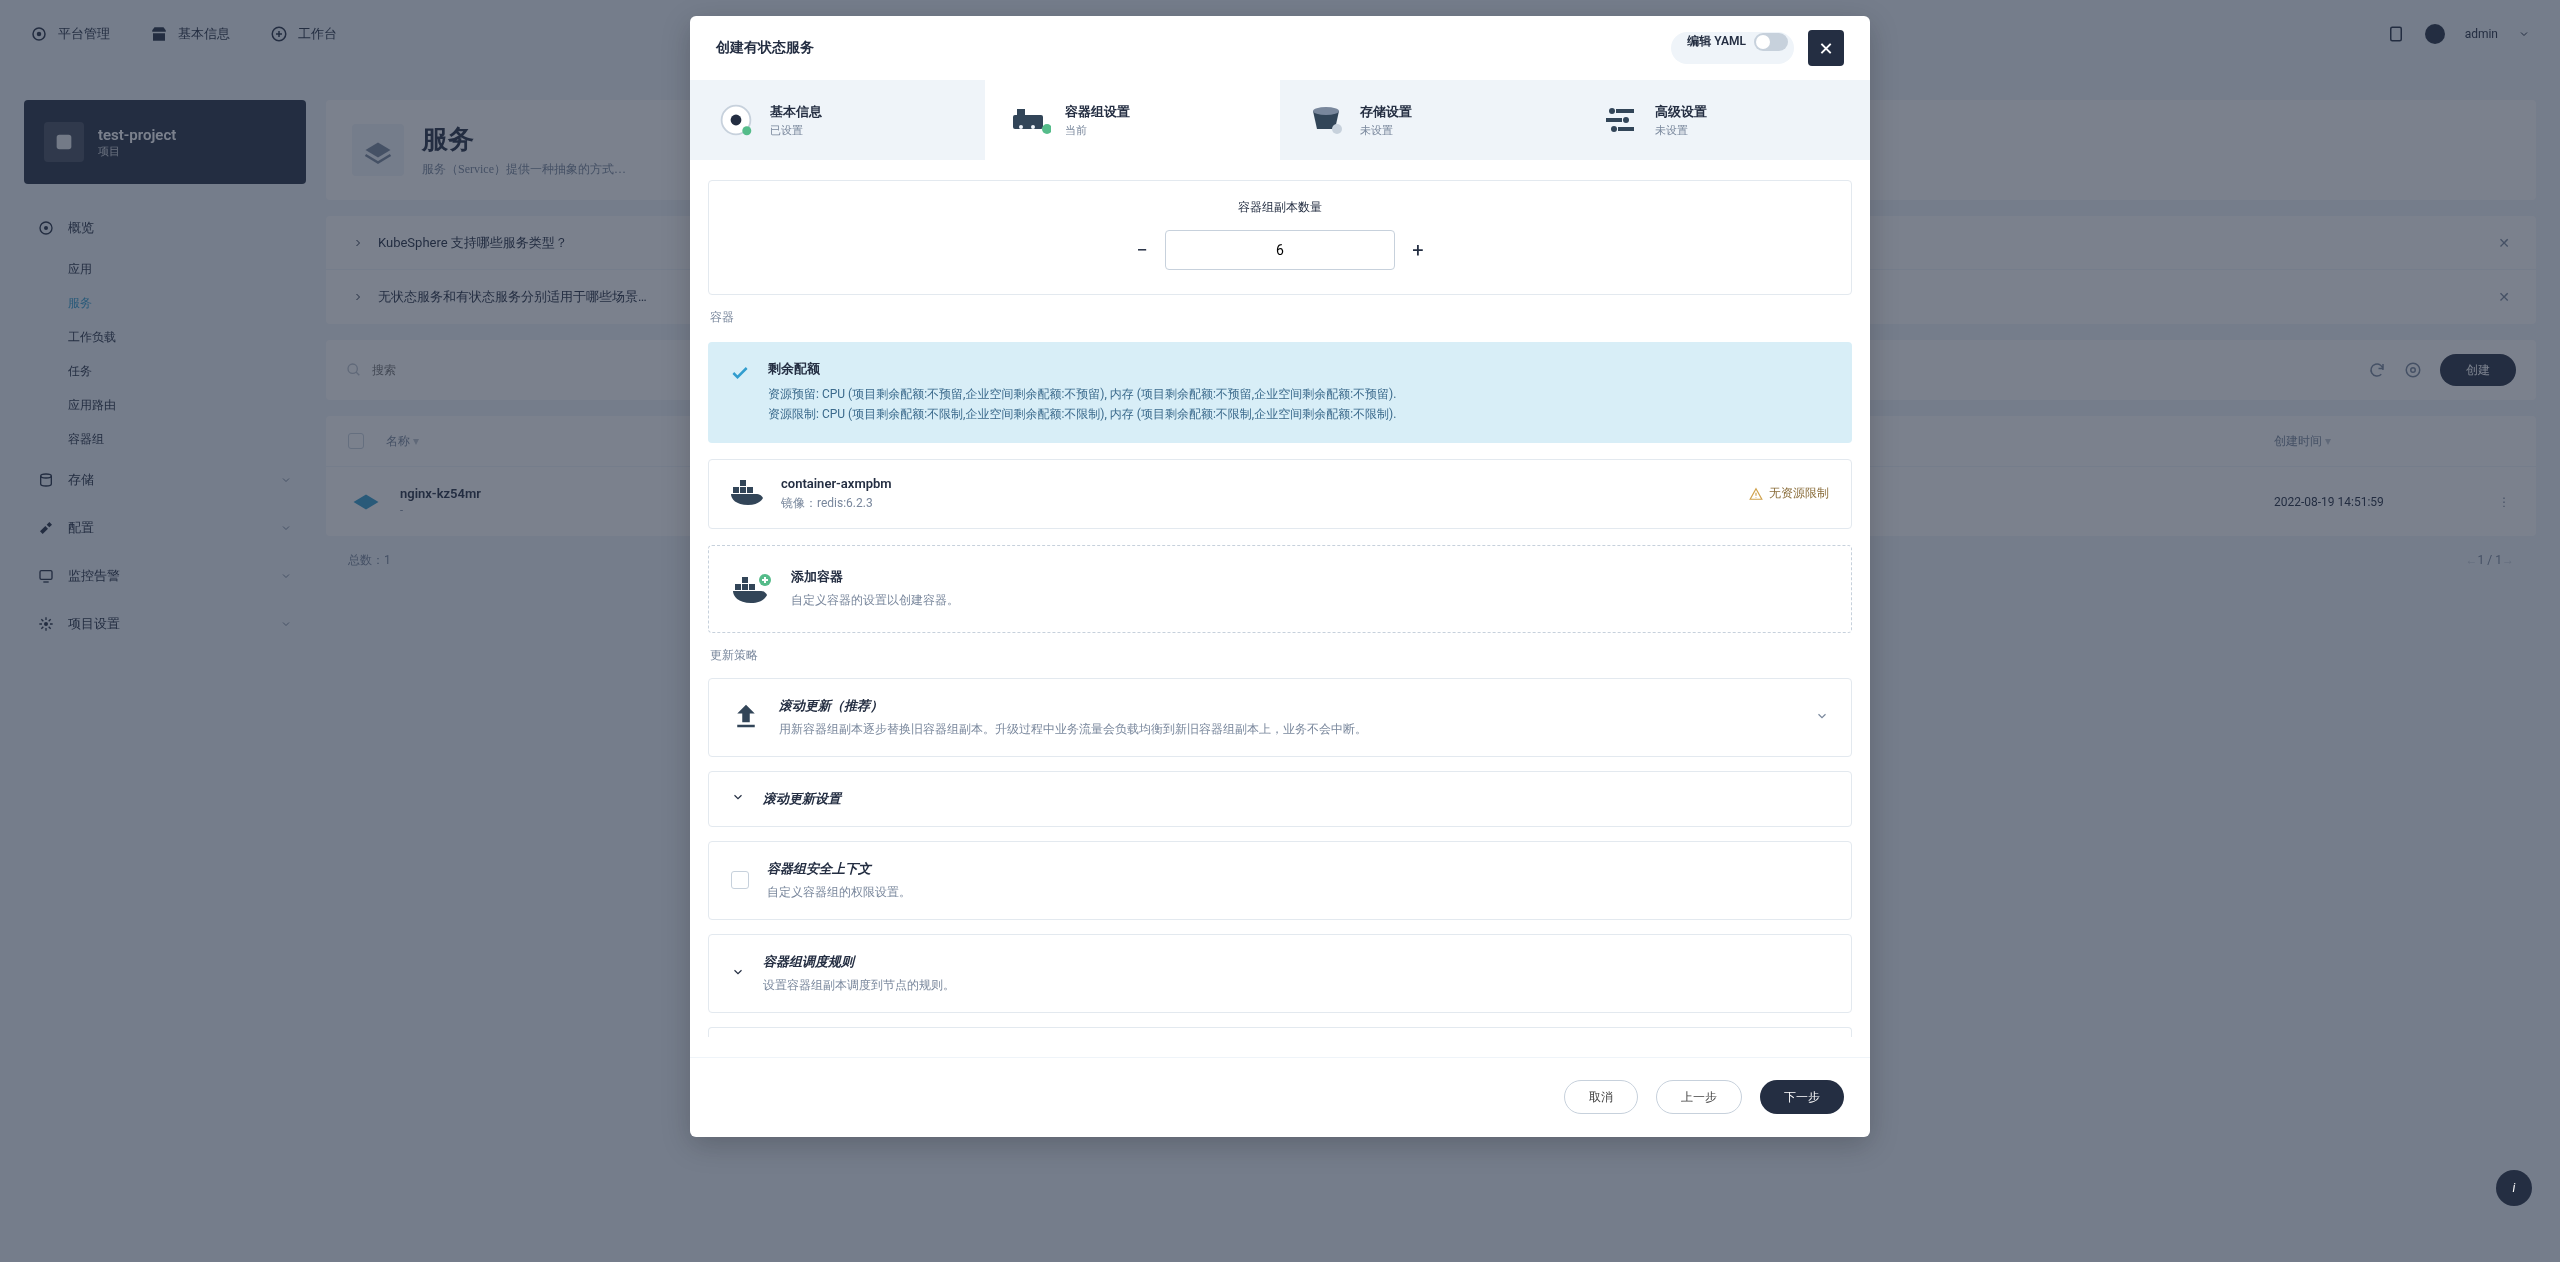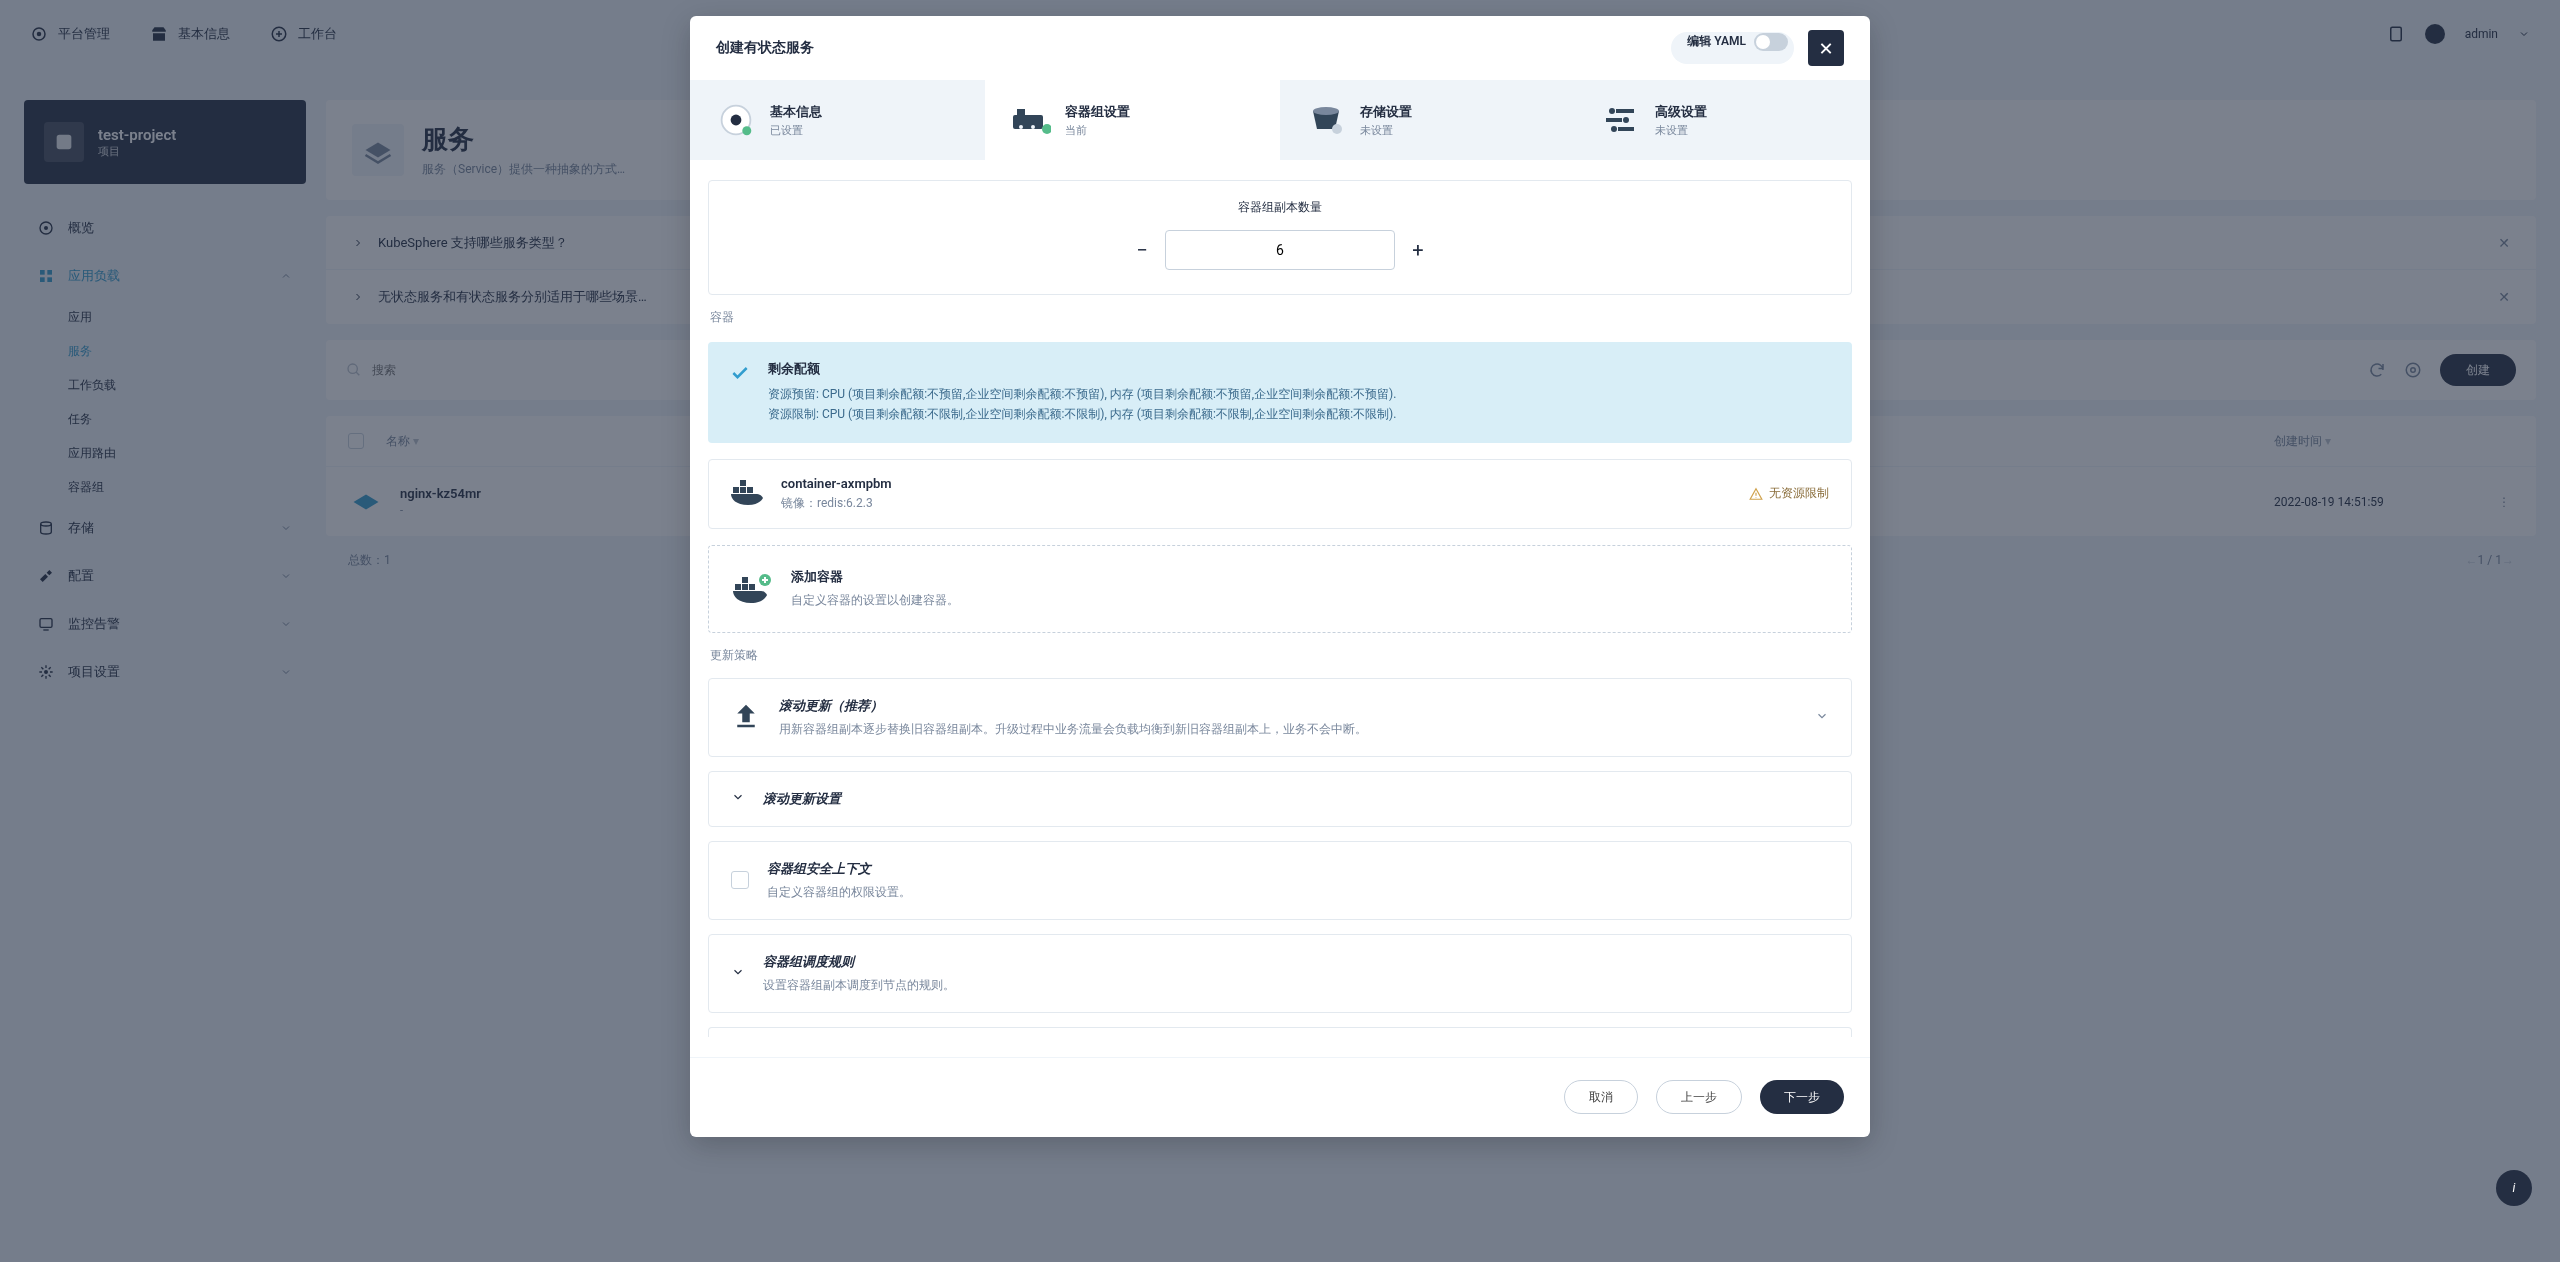--- a/index.html
+++ b/index.html
@@ -25,21 +25,21 @@
 .sidemenu-sub { padding-left:44px; }
 .sidemenu-sub .itm{ display:block; height:34px; line-height:34px; font-size:12px; color:#242e42; cursor:pointer;}
 .sidemenu-sub .itm.sel{ color:#329dce; }
 .chev { margin-left:auto; }
 
 
 .mainarea { position:absolute; top:100px; left:326px; right:24px;}
 .page-head { background:#fff; border-radius:4px; padding:22px 26px; display:flex; align-items:center;}
 .page-head .icon-box{width:52px;height:52px;border-radius:4px;background:#eff4f9;display:flex;align-items:center;justify-content:center;margin-right:18px;}
 .page-head h1{font-size:26px;font-weight:600;}
-.page-head .desc{color:#79879c;font-size:12px;margin-top:4px;}
+.page-head .desc{color:#79879c;font-size:12px;margin-top:4px;font-family:Liberation Serif, serif;}
 .faq{background:#fff;border-radius:4px;margin-top:16px;}
 .faq-row{display:flex;align-items:center;height:54px;padding:0 26px;border-bottom:1px solid #eff4f9;font-size:13px;color:#242e42;}
 .faq-row .ch{margin-right:14px;}
 .faq-row:last-child{border-bottom:none;}
 .faq-x{margin-left:auto;color:#79879c;cursor:pointer;font-size:14px;}
 .toolbar{background:#fff;border-radius:4px;margin-top:16px;padding:14px 20px;display:flex;align-items:center;}
 .searchbox{display:flex;align-items:center;flex:1;}
 .searchbox .sic{width:16px;height:16px;margin-right:10px;opacity:.5;}
 .searchbox input{border:none;outline:none;font-size:12px;flex:1;background:transparent;}
 .btn-create{background:#242e42;color:#fff;border:none;border-radius:16px;height:32px;padding:0 26px;font-size:12px;cursor:pointer;margin-left:18px;}
@@ -168,32 +168,20 @@
   </div>
 
   <div class="sidemenu">
     <div class="sidemenu-row top">
       <svg class="ic" viewBox="0 0 24 24">
           <circle cx="12" cy="12" r="9" fill="none" stroke="#242e42" stroke-width="2"></circle>
           <circle cx="12" cy="12" r="3" fill="#242e42"></circle>
         </svg>
       <span class="lbl">概览</span>
     </div>
-    <div class="sidemenu-row top active">
-      <svg class="ic" viewBox="0 0 24 24">
-          <rect x="3" y="3" width="7" height="7" fill="#329dce"></rect>
-          <rect x="14" y="3" width="7" height="7" fill="#329dce"></rect>
-          <rect x="3" y="14" width="7" height="7" fill="#329dce"></rect>
-          <rect x="14" y="14" width="7" height="7" fill="#329dce"></rect>
-        </svg>
-      <span class="lbl">应用负载</span>
-      <svg class="chev" width="12" height="12" viewBox="0 0 24 24">
-          <path d="M6 15l6-6 6 6" fill="none" stroke="#79879c" stroke-width="2"></path>
-        </svg>
-    </div>
     <div class="sidemenu-sub">
       <a class="itm">应用</a>
       <a class="itm sel">服务</a>
       <a class="itm">工作负载</a>
       <a class="itm">任务</a>
       <a class="itm">应用路由</a>
       <a class="itm">容器组</a>
     </div>
     <div class="sidemenu-row top">
       <svg class="ic" viewBox="0 0 24 24">

